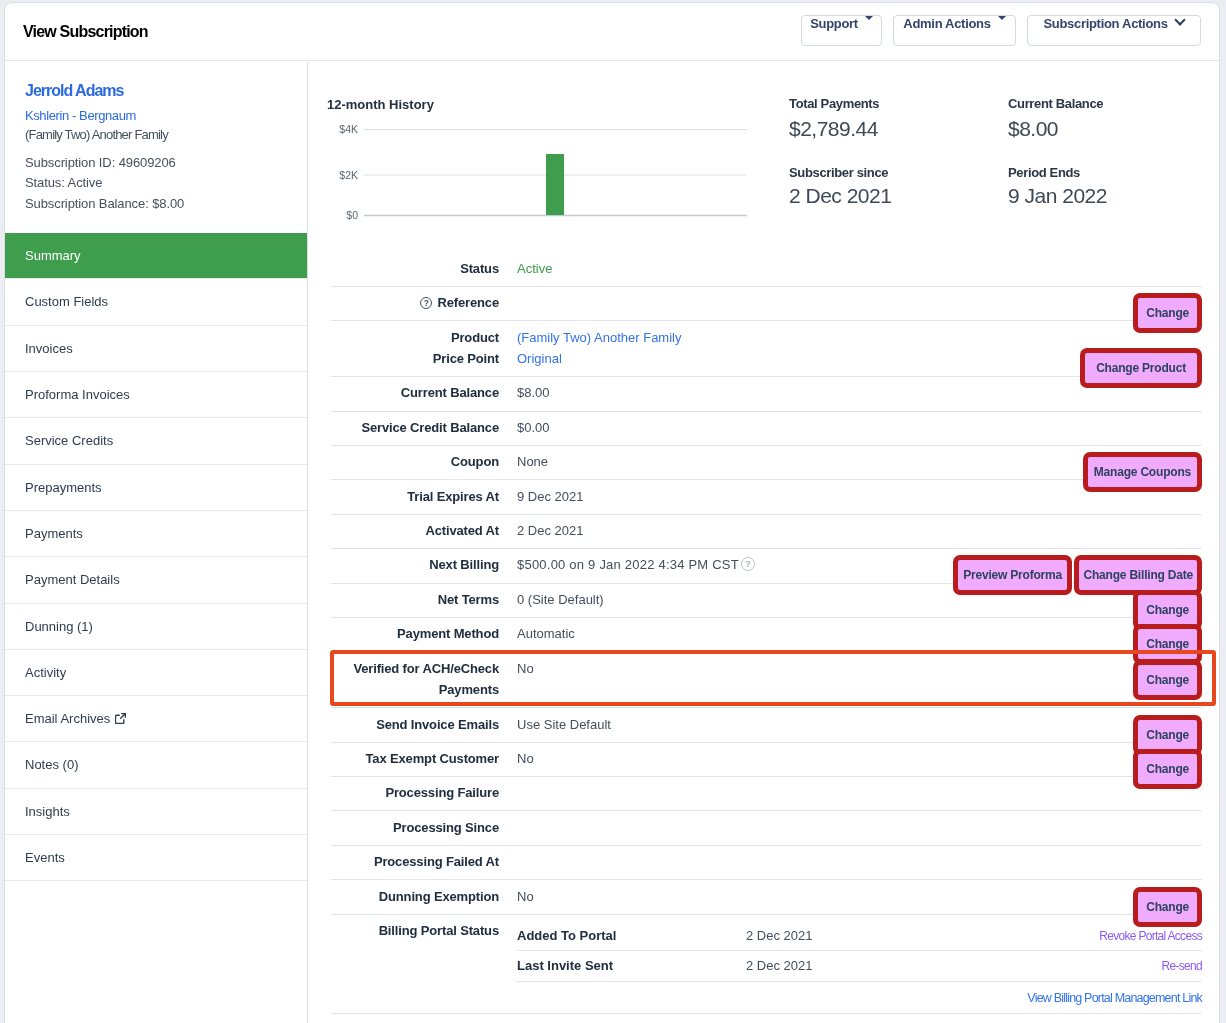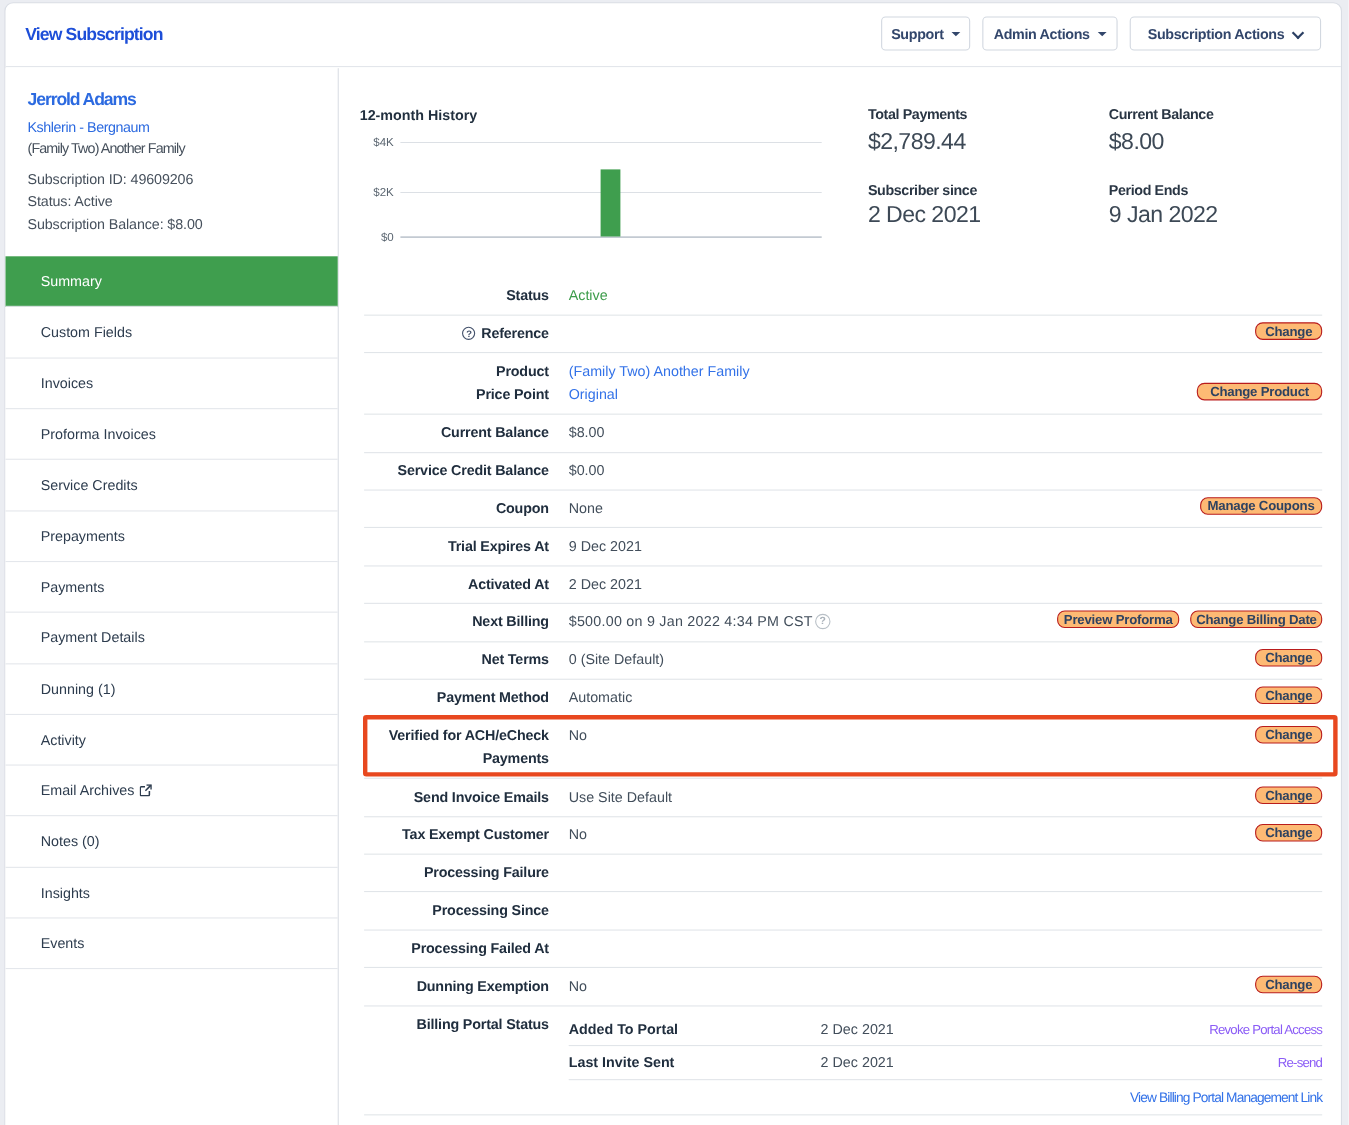--- a/index.html
+++ b/index.html
@@ -4,60 +4,60 @@
 <style>
 * { margin:0; padding:0; box-sizing:border-box; }
 html,body { width:1226px; height:1023px; overflow:hidden; }
 body { background:#ebedf2; font-family:"Liberation Sans", sans-serif; }
 .card {
   position:absolute; left:4px; top:2px; width:1216px; height:1100px;
   background:#fff; border:1px solid #d9dde4; border-radius:8px 8px 0 0;
 }
 
 .hdr { position:absolute; left:0; top:0; width:100%; height:58px; border-bottom:1px solid #e3e6eb; }
-.hdr h1 { position:absolute; left:18px; top:50%; transform:translateY(-50%); font-size:16px; font-weight:700; color:#1d4ed8; letter-spacing:-0.8px; }
+.hdr h1 { position:absolute; left:18px; top:50%; transform:translateY(-50%); font-size:16px; font-weight:700; color:#000000; letter-spacing:-0.8px; }
 .hbtns { position:absolute; right:18px; top:12px; display:flex; gap:11px; }
 .btn {
   height:31px; background:#fff; border:1px solid #d2d8e0; border-radius:4px;
   font-family:"Liberation Sans",sans-serif; font-size:13px; font-weight:700; color:#32466b; letter-spacing:-0.3px;
-  display:flex; align-items:center; justify-content:center; white-space:nowrap;
+  display:flex; align-items:flex-start; justify-content:center; white-space:nowrap;
 }
 .caret { display:inline-block; width:0; height:0; border-left:4px solid transparent; border-right:4px solid transparent; border-top:4.5px solid #32466b; margin-left:7px; }
 .chev { margin-left:8px; display:inline-block; width:9px; height:9px; position:relative; top:-2px; }
 .chev::before { content:""; position:absolute; left:0; top:2px; width:6px; height:6px; border-right:2px solid #2b3f63; border-bottom:2px solid #2b3f63; transform:rotate(45deg); }
 
 .side { position:absolute; left:0; top:59px; width:303px; height:1041px; border-right:1px solid #dbdfe5; background:#fff; }
 .sinfo { position:absolute; left:20px; top:19.5px; right:10px; }
 .sinfo .name { font-size:16px; font-weight:700; color:#2c6ae0; margin-bottom:6.5px; letter-spacing:-1px; }
 .sinfo .seller { font-size:13px; color:#2c6ae0; line-height:19px; letter-spacing:-0.4px; }
 .sinfo .prod { font-size:13px; color:#46505c; line-height:19px; margin-bottom:8.5px; letter-spacing:-0.8px; }
 .sinfo .meta { font-size:13px; color:#46505c; line-height:20.7px; letter-spacing:-0.1px; }
 .menu { list-style:none; position:absolute; left:0; top:171px; width:100%; }
-.menu li { height:46.32px; line-height:46px; padding-left:32px; border-bottom:1px solid #e4e7ec; font-size:13px; color:#2d3c4e; }
+.menu li { height:46.32px; line-height:46px; padding-left:20px; border-bottom:1px solid #e4e7ec; font-size:13px; color:#2d3c4e; }
 .menu li.active { background:#3f9e4e; color:#fff; }
 .extic { display:inline-block; position:relative; top:1px; margin-left:5px; }
 
 .main { position:absolute; left:301px; top:59px; width:910px; height:1041px; }
 
 .chtitle { position:absolute; left:21px; top:34.5px; font-size:13px; font-weight:700; color:#22303f; }
 .chart { position:absolute; left:21px; top:57px; }
 
 .stat { position:absolute; font-size:13px; font-weight:700; color:#2a3644; letter-spacing:-0.35px; }
 .statv { position:absolute; font-size:21px; font-weight:400; color:#3d4956; letter-spacing:-0.5px; }
 
 .tbl { position:absolute; left:25px; top:190.7px; width:871px; }
 .row { position:relative; width:100%; border-bottom:1px solid #e1e5e9; height:34.4px; }
 .row.h2x { height:55.7px; }
 .lab { position:absolute; left:0; top:5.3px; width:168px; text-align:right; font-size:13px; font-weight:700; color:#202e3e; line-height:21px; letter-spacing:-0.15px; }
 .val { position:absolute; left:186px; top:5.3px; font-size:13px; color:#424e5b; line-height:21px; }
 .val a { color:#3372e8; text-decoration:none; }
 .green { color:#3c9c4a; }
 .cbtn {
   position:absolute; right:0; top:6.3px;
-  height:16px; background:#fdba74; border:1px solid #b91c1c; border-radius:7px;
+  height:40px; background:#f0abfc; border:5px solid #b91c1c; border-radius:7px;
   font-family:"Liberation Sans",sans-serif; font-size:12px; font-weight:700; color:#2e4260;
   padding:0 8px; display:flex; align-items:center; white-space:nowrap; letter-spacing:-0.2px;
 }
 .qcirc { display:inline-block; width:12px; height:12px; border:1.2px solid #42506a; border-radius:50%; text-align:center; font-size:8.5px; font-weight:700; line-height:10px; color:#42506a; margin-right:5px; position:relative; top:-1.5px; vertical-align:baseline; letter-spacing:0; }
 .qgray { display:inline-block; width:14px; height:14px; border:1.4px solid #b9c0c7; border-radius:50%; text-align:center; font-size:9.5px; font-weight:700; line-height:11.5px; color:#a9b1b9; margin-left:2px; position:relative; top:-2.5px; vertical-align:baseline; }
 .redbox { position:absolute; left:-1.5px; top:-2.5px; width:886px; height:56.2px; border:4px solid #e8481f; border-radius:3px; pointer-events:none; z-index:5; }
 
 .sub { position:absolute; left:186px; top:6px; right:0; }
 .subrow { position:relative; border-bottom:1px solid #e1e5e9; height:30.6px; line-height:30.6px; font-size:13px; }
 .subrow .sl { position:absolute; left:0; font-weight:700; color:#202e3e; }

